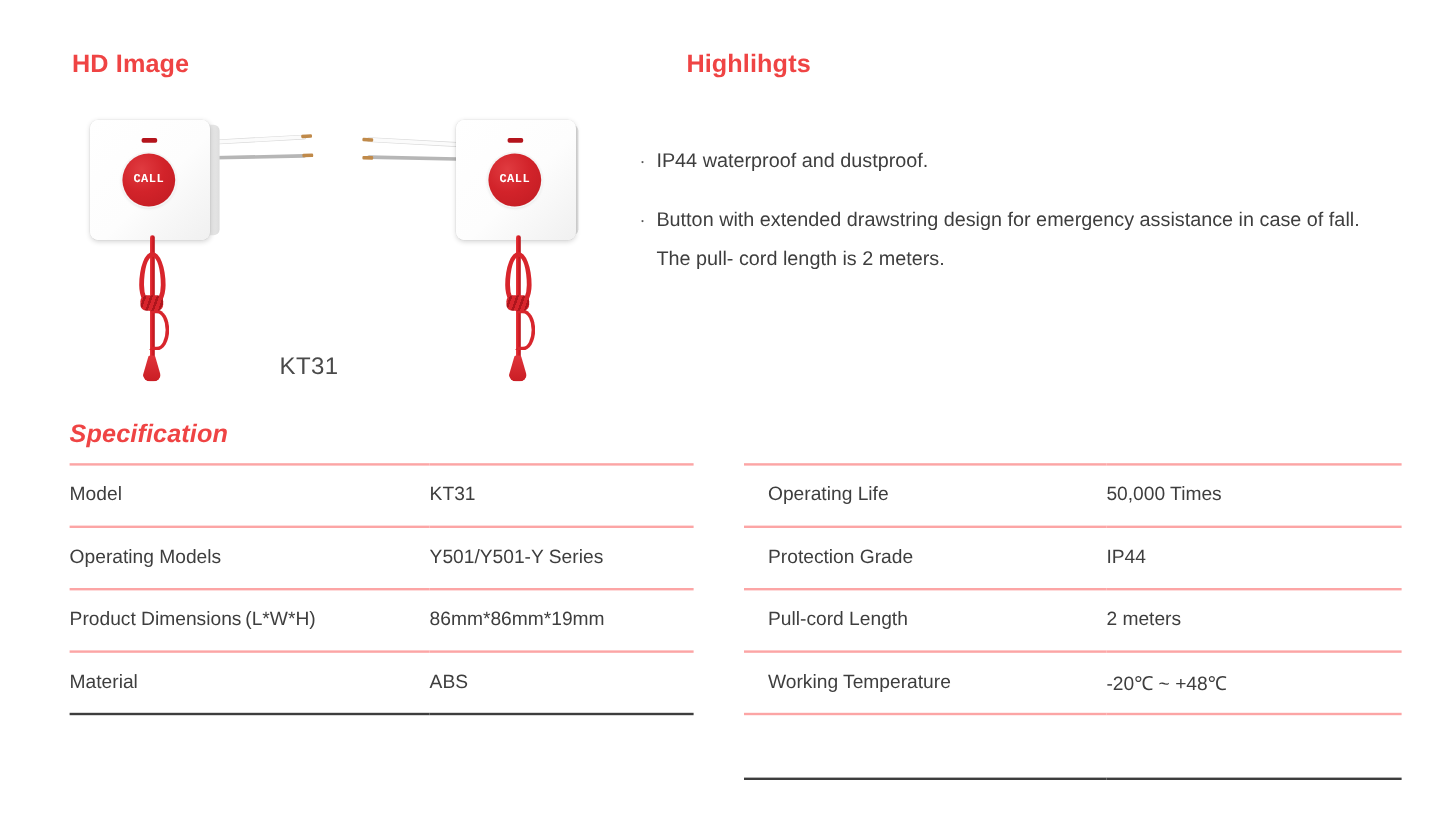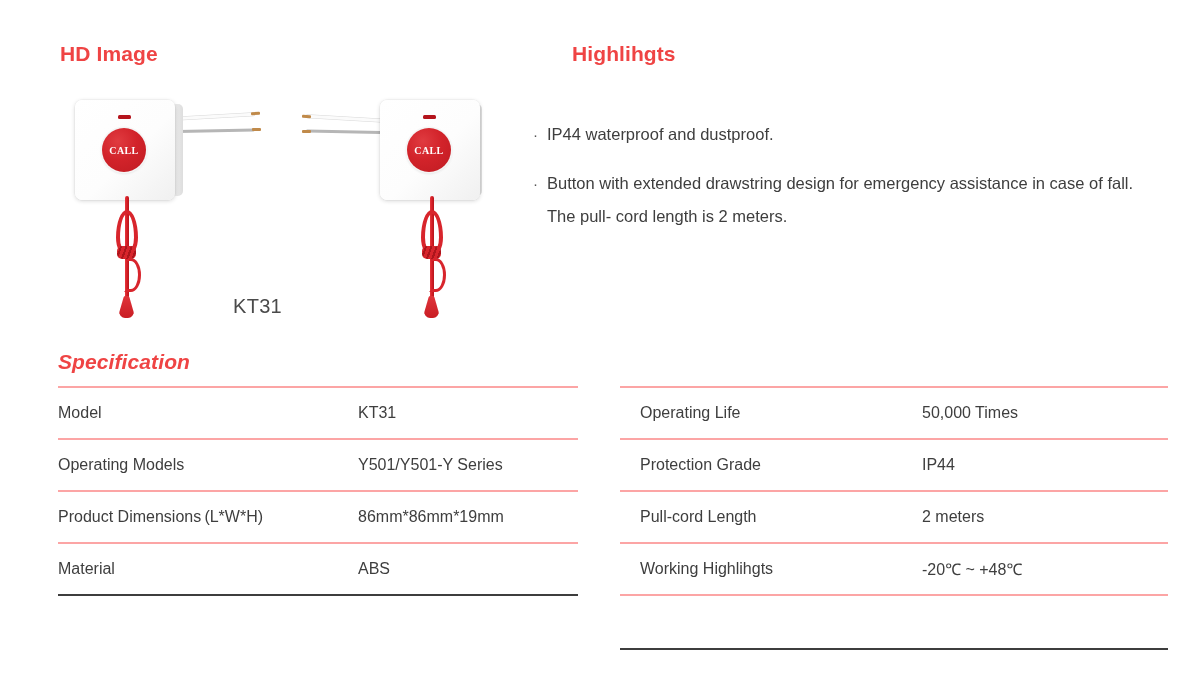--- a/index.html
+++ b/index.html
@@ -115,21 +115,21 @@
     background: radial-gradient(circle at 36% 30%, #e03b40 0%, #d2232a 45%, #bf1b22 100%);
     box-shadow: 0 0 0 1.5px #f5f5f5, 0 1px 3px rgba(0,0,0,.2);
     display: flex;
     align-items: center;
     justify-content: center;
     top: 40px;
   }
   #device-left .call-button  { left: 37px; }
   #device-right .call-button { left: 107px; }
   .call-label {
-    font-family: Liberation Serif, serif;
+    font-family: Liberation Mono, monospace;
     font-size: 10px;
     font-weight: bold;
     color: #ffffff;
     letter-spacing: .4px;
     user-select: none;
   }
 
   
   .wire {
     position: absolute;
@@ -341,21 +341,21 @@
     </tr>
     <tr>
       <td class="spec-label">Protection Grade</td>
       <td class="spec-value">IP44</td>
     </tr>
     <tr>
       <td class="spec-label">Pull-cord Length</td>
       <td class="spec-value">2 meters</td>
     </tr>
     <tr>
-      <td class="spec-label">Working Highlihgts</td>
+      <td class="spec-label">Working Temperature</td>
       <td class="spec-value">-20℃ ~ +48℃</td>
     </tr>
     <tr class="row-empty">
       <td class="spec-label"></td>
       <td class="spec-value"></td>
     </tr>
   </tbody>
 </table>
 
 </body></html>

